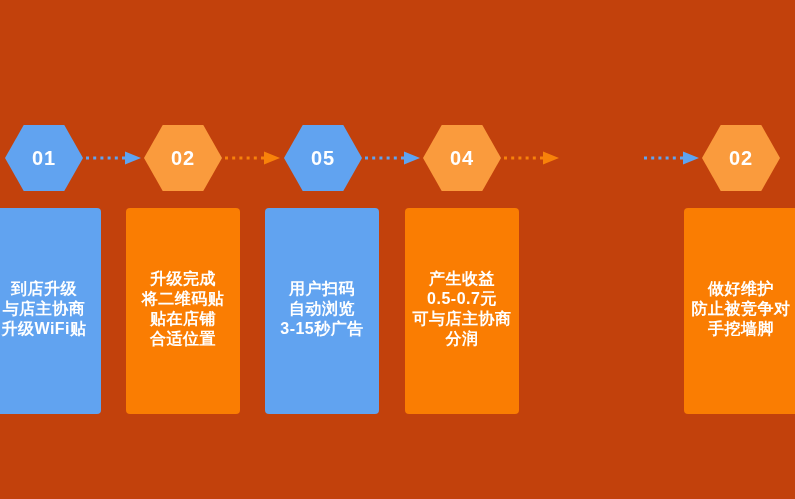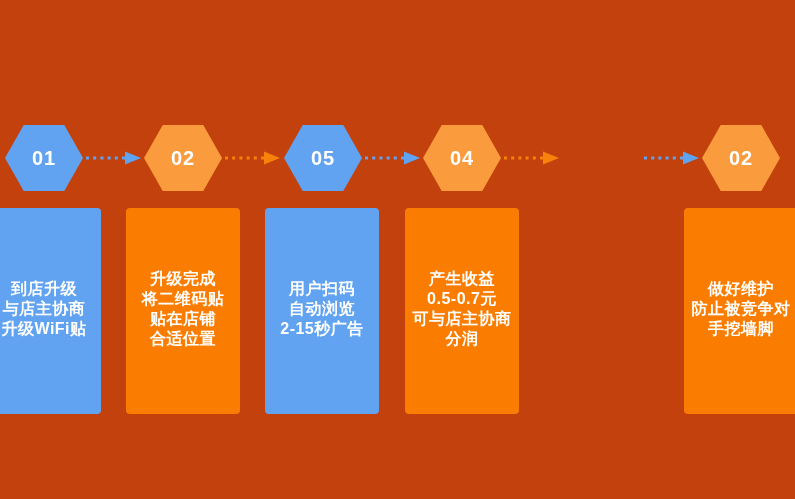--- a/index.html
+++ b/index.html
@@ -129,21 +129,21 @@
   </div>
   <div class="box orange c1">
     <div class="desc">升级完成
 将二维码贴
 贴在店铺
 合适位置</div>
   </div>
   <div class="box blue c2">
     <div class="desc">用户扫码
 自动浏览
-2-15秒广告</div>
+3-15秒广告</div>
   </div>
   <div class="box orange c3">
     <div class="desc">产生收益
 0.5-0.7元
 可与店主协商
 分润</div>
   </div>
   <div class="box orange c5">
     <div class="desc">做好维护
 防止被竞争对

